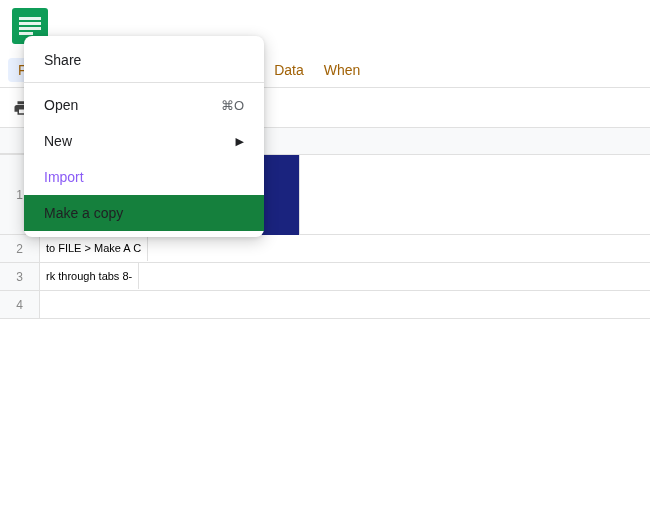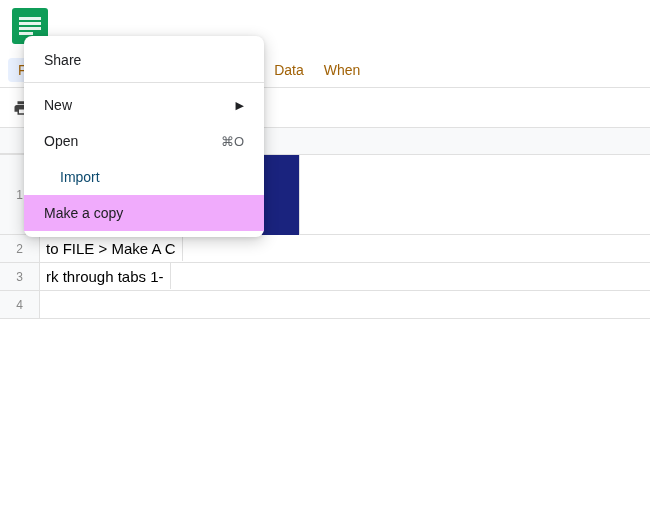--- a/index.html
+++ b/index.html
@@ -90,27 +90,26 @@
       justify-content: space-between;
       padding: 8px 20px;
       font-size: 14px;
       color: #202124;
       cursor: pointer;
       white-space: nowrap;
       min-height: 36px;
     }
 
     .dropdown-item.highlighted {
-      background: #f0abfc;
+      background: #15803d;
     }
 
     .dropdown-item.disabled {
-      color: #0c4a6e;
+      color: #8b5cf6;
       cursor: default;
-      margin-left: 16px;
     }
 
     .dropdown-separator {
       height: 1px;
       background: #e0e0e0;
       margin: 4px 0;
     }
 
     .shortcut {
       color: #5f6368;
@@ -206,21 +205,21 @@
       border-right: 1px solid #e0e0e0;
       background: #f8f9fa;
       display: flex;
       align-items: center;
       justify-content: center;
     }
 
     .sheet-cell {
       border-right: 1px solid #e0e0e0;
       padding: 4px 6px;
-      font-size: 15px;
+      font-size: 11px;
       min-width: 80px;
       height: 26px;
       overflow: hidden;
       display: flex;
       align-items: center;
     }
 
     .cell-blue-bg {
       background: #1a237e;
       color: #fff;
@@ -286,27 +285,27 @@
 </div>
 
 <div class="dropdown-overlay">
 
   <div class="dropdown-item">
     <span>Share</span>
   </div>
   <div class="dropdown-separator"></div>
 
   <div class="dropdown-item">
+    <span>Open</span>
+    <span class="shortcut">⌘O</span>
+  </div>
+
+  <div class="dropdown-item">
     <span>New</span>
     <span class="arrow">▶</span>
-  </div>
-
-  <div class="dropdown-item">
-    <span>Open</span>
-    <span class="shortcut">⌘O</span>
   </div>
 
   <div class="dropdown-item disabled">
     <span>Import</span>
   </div>
 
   <div class="dropdown-item highlighted">
     <span>Make a copy</span>
   </div>
 </div>
@@ -341,20 +340,20 @@
 
     <div class="sheet-row text-row">
       <div class="row-num">2</div>
       <div class="sheet-cell">
         <span>to FILE &gt; Make A C</span>
       </div>
     </div>
     <div class="sheet-row text-row">
       <div class="row-num">3</div>
       <div class="sheet-cell">
-        <span>rk through tabs 1-</span>
+        <span>rk through tabs 8-</span>
       </div>
     </div>
     <div class="sheet-row text-row">
       <div class="row-num">4</div>
     </div>
   </div>
 </div>
 
 </body></html>

